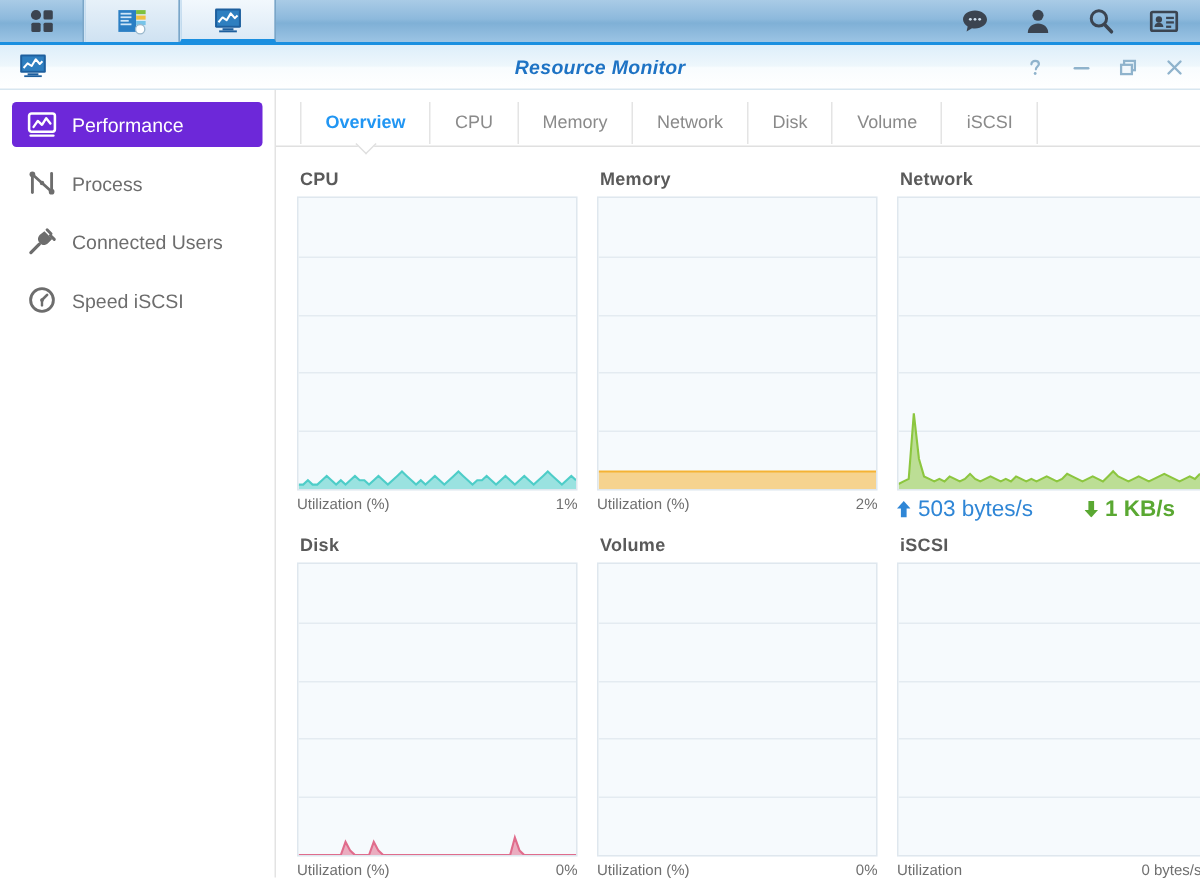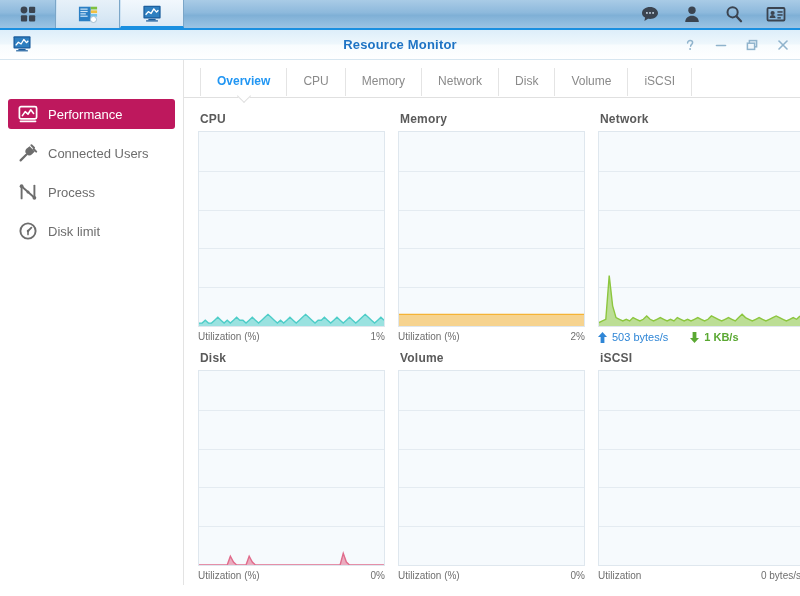--- a/index.html
+++ b/index.html
@@ -42,20 +42,21 @@
 
   
   .window{
     position:absolute;left:0;top:30px;width:800px;height:566px;
     background:#ffffff;overflow:hidden;
   }
   .titlebar{
     position:relative;height:29px;
     background:linear-gradient(to bottom,#ddeefa 0%,#eef7fc 48%,#f8fcfe 52%,#ffffff 100%);
     border-bottom:1px solid #d7e6f0;
+    font-style:italic;
   }
   .title-icon{position:absolute;left:12px;top:5px;width:20px;height:18px;}
   .title-text{
     position:absolute;left:0;top:0;width:800px;height:29px;
     line-height:29px;text-align:center;
     font-size:13px;font-weight:bold;color:#1e73c4;letter-spacing:.2px;
   }
   .win-ctrls{position:absolute;right:10px;top:0;height:29px;display:flex;align-items:center;gap:17px;}
   .wc{width:14px;height:14px;display:block;cursor:default;}
 
@@ -64,21 +65,21 @@
   .sidebar{
     position:absolute;left:0;top:0;width:183px;height:525px;
     background:#ffffff;border-right:1px solid #e3e3e3;
   }
   .nav-item{
     position:relative;height:30px;margin:0 8px;border-radius:3px;
     display:flex;align-items:center;padding-left:10px;
     color:#6d6d6d;font-size:13px;cursor:default;
   }
   .nav-item + .nav-item{margin-top:9px;}
-  .nav-item.active{background:#be185d;color:#ffffff;margin-top:31px;}
+  .nav-item.active{background:#6d28d9;color:#ffffff;}
   .nav-item .ni{width:20px;height:20px;margin-right:10px;flex:none;display:block;}
   .nav-label{white-space:nowrap;}
 
   .content{position:absolute;left:184px;top:0;right:0;bottom:0;background:#fff;}
 
   
   .tabs{
     position:relative;height:29px;margin-top:8px;
     display:flex;align-items:flex-start;
     border-bottom:1px solid #e0e0e0;
@@ -116,21 +117,21 @@
   .panel.wide .chart{width:203px;}
   .chart .grid{position:absolute;left:0;top:0;right:0;bottom:0;}
   .chart .gl{position:absolute;left:0;right:0;height:1px;background:#e4ebf1;}
   .chart svg{position:absolute;left:0;top:0;width:100%;height:100%;display:block;}
   .legend{
     display:flex;justify-content:space-between;align-items:center;
     width:187px;margin-top:4px;font-size:10px;color:#6f6f6f;
   }
   .panel.wide .legend{width:203px;}
   .legend .lv{color:#6f6f6f;}
-  .netlegend{display:flex;align-items:flex-end;gap:22px;width:203px;margin-top:4px;font-size:11px;}
+  .netlegend{display:flex;align-items:flex-end;gap:34px;width:203px;margin-top:4px;font-size:15px;}
   .netitem{display:flex;align-items:center;gap:5px;}
   .netitem .arr{width:9px;height:11px;display:block;}
   .net-up{color:#2f86d6;}
   .net-down{color:#5aa832;font-weight:bold;}
 </style>
 </head>
 <body>
 
 <div id="root">
 
@@ -236,48 +237,48 @@
           <svg class="ni" viewBox="0 0 20 20">
             <rect x="1.4" y="2.6" width="17.2" height="12.2" rx="1.6" fill="none" stroke="#ffffff" stroke-width="1.7"></rect>
             <polyline points="4.4,11.6 7.2,7.6 10,10.2 12.8,5.8 15.6,9.4" fill="none" stroke="#ffffff" stroke-width="1.6" stroke-linejoin="round" stroke-linecap="round"></polyline>
             <line x1="2.4" y1="17.4" x2="17.6" y2="17.4" stroke="#ffffff" stroke-width="1.6" stroke-linecap="round"></line>
           </svg>
           <span class="nav-label">Performance</span>
         </div>
 
         <div class="nav-item">
           <svg class="ni" viewBox="0 0 20 20">
-            <path d="M11.6 3.2 16.8 8.4 14 11.2c-1.6 1.6-4 1.6-5.4 0l-.2-.2c-1.5-1.5-1.5-3.8 0-5.3z" fill="#6d6d6d"></path>
-            <line x1="8.2" y1="11.8" x2="2.6" y2="17.4" stroke="#6d6d6d" stroke-width="2.2" stroke-linecap="round"></line>
-            <line x1="13.4" y1="2.2" x2="16" y2="4.8" stroke="#6d6d6d" stroke-width="2" stroke-linecap="round"></line>
-            <line x1="15.6" y1="6" x2="18.2" y2="8.6" stroke="#6d6d6d" stroke-width="2" stroke-linecap="round"></line>
-          </svg>
-          <span class="nav-label">Connected Users</span>
-        </div>
-
-        <div class="nav-item">
-          <svg class="ni" viewBox="0 0 20 20">
             <line x1="3.6" y1="16.4" x2="3.6" y2="5.4" stroke="#6d6d6d" stroke-width="1.9" stroke-linecap="round"></line>
             <line x1="16.4" y1="3.6" x2="16.4" y2="14.6" stroke="#6d6d6d" stroke-width="1.9" stroke-linecap="round"></line>
             <line x1="4.6" y1="5.2" x2="15.4" y2="14.8" stroke="#6d6d6d" stroke-width="1.9" stroke-linecap="round"></line>
             <circle cx="3.6" cy="4.2" r="1.9" fill="#6d6d6d"></circle>
             <circle cx="16.4" cy="15.8" r="1.9" fill="#6d6d6d"></circle>
             <circle cx="10" cy="10" r="1.5" fill="#6d6d6d"></circle>
           </svg>
           <span class="nav-label">Process</span>
         </div>
 
         <div class="nav-item">
           <svg class="ni" viewBox="0 0 20 20">
+            <path d="M11.6 3.2 16.8 8.4 14 11.2c-1.6 1.6-4 1.6-5.4 0l-.2-.2c-1.5-1.5-1.5-3.8 0-5.3z" fill="#6d6d6d"></path>
+            <line x1="8.2" y1="11.8" x2="2.6" y2="17.4" stroke="#6d6d6d" stroke-width="2.2" stroke-linecap="round"></line>
+            <line x1="13.4" y1="2.2" x2="16" y2="4.8" stroke="#6d6d6d" stroke-width="2" stroke-linecap="round"></line>
+            <line x1="15.6" y1="6" x2="18.2" y2="8.6" stroke="#6d6d6d" stroke-width="2" stroke-linecap="round"></line>
+          </svg>
+          <span class="nav-label">Connected Users</span>
+        </div>
+
+        <div class="nav-item">
+          <svg class="ni" viewBox="0 0 20 20">
             <circle cx="10" cy="10" r="7.6" fill="none" stroke="#6d6d6d" stroke-width="1.9"></circle>
             <line x1="10" y1="10" x2="13.4" y2="6.6" stroke="#6d6d6d" stroke-width="1.8" stroke-linecap="round"></line>
             <line x1="10" y1="10" x2="10" y2="13.6" stroke="#6d6d6d" stroke-width="1.6" stroke-linecap="round"></line>
             <circle cx="10" cy="10" r="1.25" fill="#6d6d6d"></circle>
           </svg>
-          <span class="nav-label">Disk limit</span>
+          <span class="nav-label">Speed iSCSI</span>
         </div>
 
       </div>
 
       <div class="content">
 
         <div class="tabs">
           <div class="tab active">Overview</div>
           <div class="tab">CPU</div>
           <div class="tab">Memory</div>

